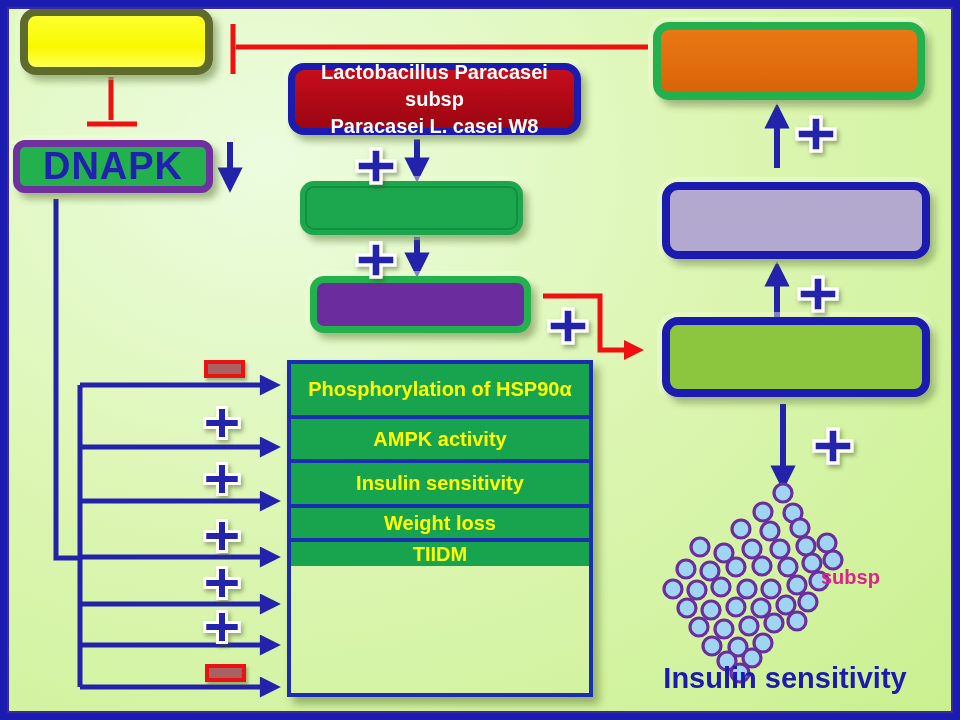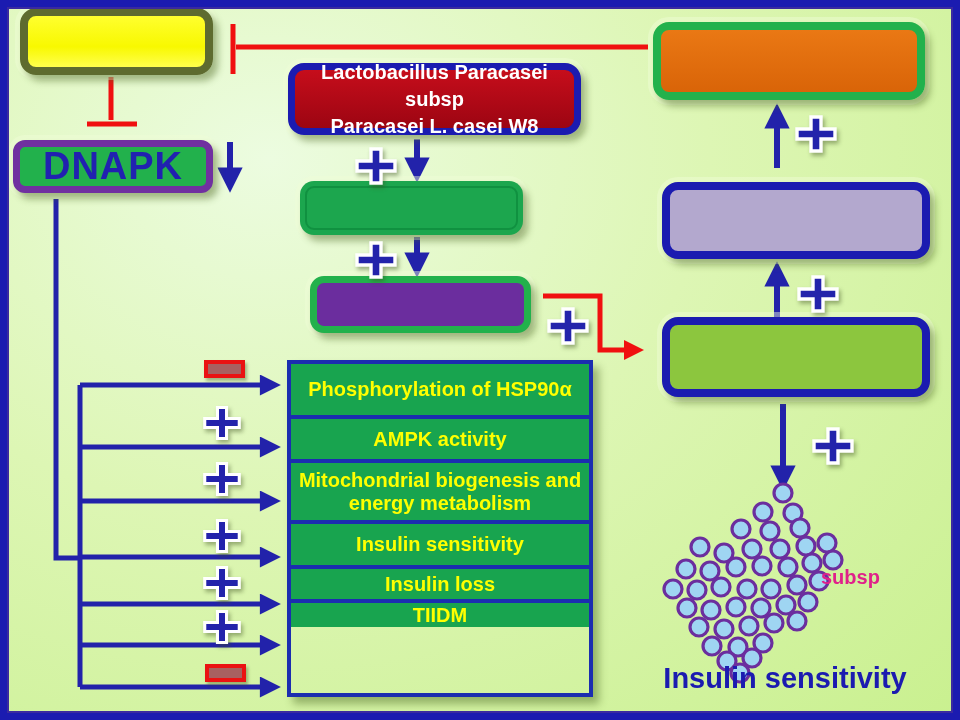--- a/index.html
+++ b/index.html
@@ -150,23 +150,22 @@
 
   <div class="box rounded orange-box" style="left:653px;top:22px;width:272px;height:78px;"></div>
 
   <div class="box rounded lavender-box" style="left:662px;top:182px;width:268px;height:77px;"></div>
 
   <div class="box rounded rgreen-box" style="left:662px;top:317px;width:268px;height:80px;"></div>
 
   <div class="effects">
     <div class="row" style="height:51px">Phosphorylation of HSP90α</div>
     <div class="row" style="height:44px">AMPK activity</div>
-    <div class="row" style="height:61px">Mitochondrial biogenesis and energy metabolism</div>
     <div class="row" style="height:45px">Insulin sensitivity</div>
-    <div class="row" style="height:34px">Insulin loss</div>
+    <div class="row" style="height:34px">Weight loss</div>
     <div class="row" style="height:19px">TIIDM</div>
   </div>
 
   <svg class="plus" style="left:354px;top:146px;" width="44" height="40" viewBox="0 0 44 40">
       <path d="M17 3 H27 V15 H41 V25 H27 V37 H17 V25 H3 V15 H17 Z" fill="#2323ab" stroke="#ffffff" stroke-width="3.4"></path>
     </svg>
   <svg class="plus" style="left:354px;top:240px;" width="44" height="40" viewBox="0 0 44 40">
       <path d="M17 3 H27 V15 H41 V25 H27 V37 H17 V25 H3 V15 H17 Z" fill="#2323ab" stroke="#ffffff" stroke-width="3.4"></path>
     </svg>
   <svg class="plus" style="left:546px;top:306px;" width="44" height="40" viewBox="0 0 44 40">

